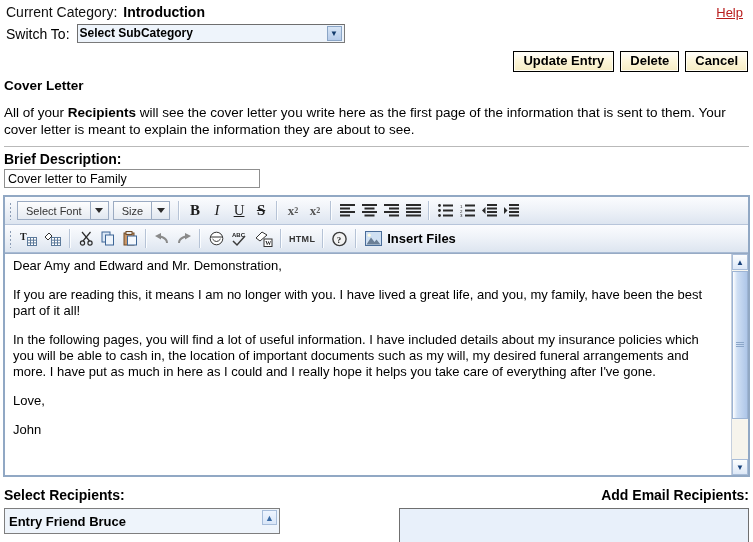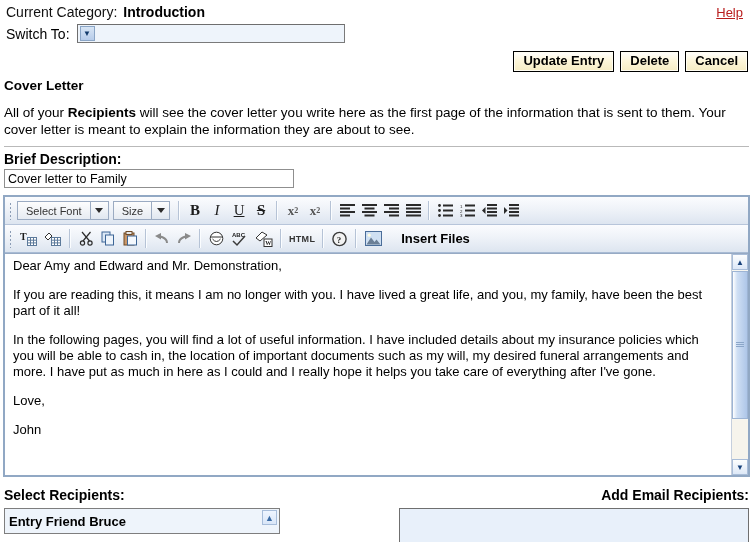--- a/index.html
+++ b/index.html
@@ -125,21 +125,21 @@
     margin: 8px 4px 0 4px;
   }
 
   .field-label {
     font-size: 14px;
     font-weight: bold;
     padding: 4px 0 2px 4px;
   }
   .brief-input {
     margin-left: 4px;
-    width: 290px;
+    width: 256px;
     height: 19px;
     box-sizing: border-box;
     border: 1px solid #8f8f8f;
     background: #ffffff;
     font-family: "Liberation Sans", sans-serif;
     font-size: 12.5px;
     color: #000;
     padding: 1px 3px;
     outline: none;
   }
@@ -232,21 +232,21 @@
     font-weight: bold;
     font-size: 13px;
     color: #555;
   }
   .tbtn.sub sub, .tbtn.sup sup { font-size: 8px; }
   .tbtn.htmlbtn { font-size: 9px; font-weight: bold; letter-spacing: .3px; color: #333; min-width: 30px; }
 
   .insert-files {
     display: flex;
     align-items: center;
-    gap: 19px;
+    gap: 5px;
     cursor: pointer;
     padding: 0 4px;
     height: 21px;
   }
   .insert-files .lbl {
     font-size: 13px;
     font-weight: bold;
     color: #000;
   }
 
@@ -371,20 +371,21 @@
 
 <div class="hdr-row">
   <span class="cur-cat-label">Current Category:</span>
   <span class="cur-cat-value">Introduction</span>
   <span class="help-link">Help</span>
 </div>
 
 <div class="switch-row">
   <span class="switch-label">Switch To:</span>
   <div class="subcat-select">
+    <span class="txt">Select SubCategory</span>
     <span class="sel-arrow">▼</span>
   </div>
 </div>
 
 
 <div class="btn-row">
   <button class="act-btn">Update Entry</button>
   <button class="act-btn">Delete</button>
   <button class="act-btn">Cancel</button>
 </div>

